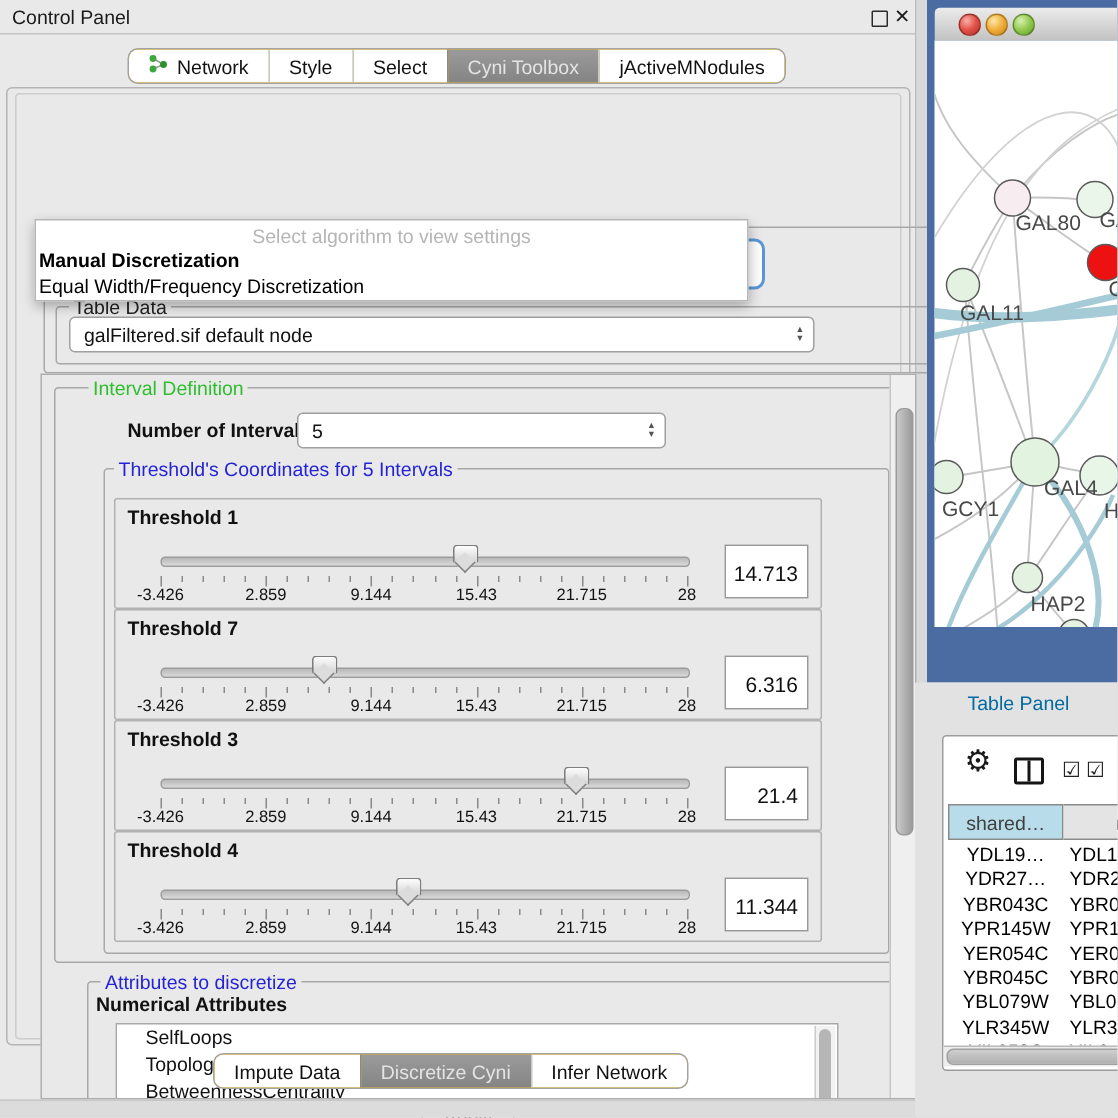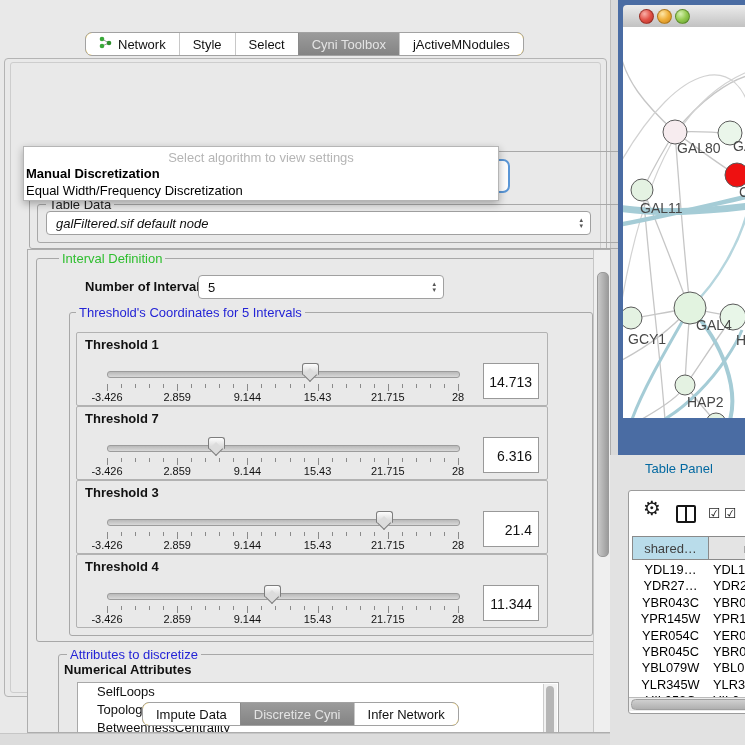--- a/index.html
+++ b/index.html
@@ -29,21 +29,21 @@
   .gtitle.green{color:#2ebe2e;}
   .gtitle.blue{color:#2424d6;}
   .gtitle.muted{color:#94a094;}
   .gtitle.dark{color:#222;}
 
   #disc-group{left:18px;top:88px;width:574px;height:96px;}
   #focus-ring{left:462px;top:96px;width:33px;height:30px;border:2px solid #5a96d6;border-radius:7px;background:#fdfdfd;z-index:10;}
   #tabledata-group{left:26px;top:141px;width:560px;height:37px;}
   .combo{position:absolute;background:#fff;border:1px solid #a0a0a0;border-radius:4px;height:24px;line-height:24px;padding-left:9px;box-sizing:border-box;}
   .stepper{position:absolute;right:7px;top:0;height:100%;display:flex;flex-direction:column;justify-content:center;color:#555;font-size:7px;line-height:6px;text-align:center;}
-  #tabledata-combo{left:8px;top:6px;width:545px;font-style:italic;}
+  #tabledata-combo{left:8px;top:6px;width:497px;}
 
   #algo-popup{left:12px;top:83px;width:474px;height:53px;background:#fff;border:1px solid #b5b5b5;box-shadow:0 3px 8px rgba(0,0,0,.3);z-index:50;}
   #algo-hint{left:0;top:3px;width:100%;text-align:center;color:#b5b5b5;font-size:13px;}
   .algo-opt{position:absolute;left:2px;font-size:13px;color:#000;white-space:nowrap;}
   #algo-opt0{top:19px;font-weight:bold;}
   #algo-opt1{top:36px;}
 
   #scrollpane{left:16px;top:186px;width:582px;height:482px;border:1px solid #adadad;background:#e9e9e9;overflow:hidden;}
   #v-scrollbar{left:565px;top:0;width:16px;height:482px;background:#efefef;border-left:1px solid #c6c6c6;}
   #v-thumb{left:3px;top:22px;width:10px;height:283px;border-radius:5px;background:linear-gradient(90deg,#c9c9c9,#9b9b9b);border:1px solid #9a9a9a;}
@@ -100,20 +100,25 @@
   .tr{display:flex;height:16.4px;line-height:16.4px;font-size:12.8px;color:#000;}
   .td1{width:77px;text-align:center;}
   .td2{padding-left:4px;white-space:nowrap;}
   #h-scrollbar{left:629px;top:697px;width:128px;height:13px;background:#ececec;border-top:1px solid #bbb;}
   #h-thumb{left:2px;top:1px;width:118px;height:9px;border-radius:4.5px;background:linear-gradient(#cfcfcf,#b0b0b0);border:1px solid #a0a0a0;}
 </style>
 </head>
 <body>
 
 <div id="left-window" class="abs">
+  <div id="titlebar" class="abs">
+    <span id="win-title" class="abs">Control Panel</span>
+    <span id="float-icon" class="abs"></span>
+    <span id="close-icon" class="abs">✕</span>
+  </div>
 
   <div id="top-tabs" class="abs tabbar">
       <div class="tab">
         <span><svg width="13" height="13" viewBox="0 0 13 13">
             <line x1="3" y1="3" x2="10" y2="7" stroke="#999" stroke-width="1"></line>
             <line x1="3" y1="10" x2="10" y2="7" stroke="#999" stroke-width="1"></line>
             <circle cx="3" cy="3" r="2.3" fill="#3aa83a"></circle>
             <circle cx="3" cy="10" r="2.3" fill="#3aa83a"></circle>
             <circle cx="10" cy="7" r="2.3" fill="#2d8f2d"></circle>
           </svg></span>

